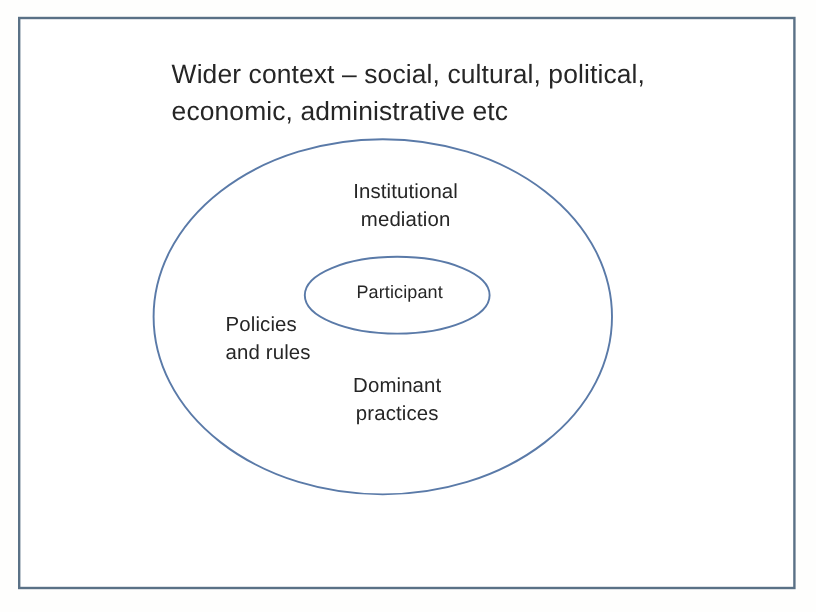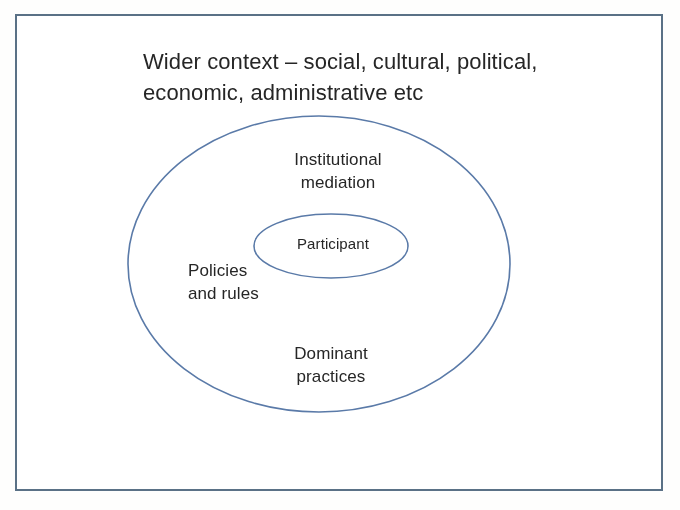--- a/index.html
+++ b/index.html
@@ -84,21 +84,20 @@
     left: 428px;
     top: 259px;
     width: 110px;
     text-align: left;
   }
   #dominant-label {
     left: 256px;
     top: 310px;
     width: 150px;
     text-align: center;
-    margin-top: 32px;
   }
 </style>
 </head>
 <body>
 
 <div id="canvas">
 
   <div id="frame"></div>
 
   <svg id="shapes" viewBox="0 0 680 510">

